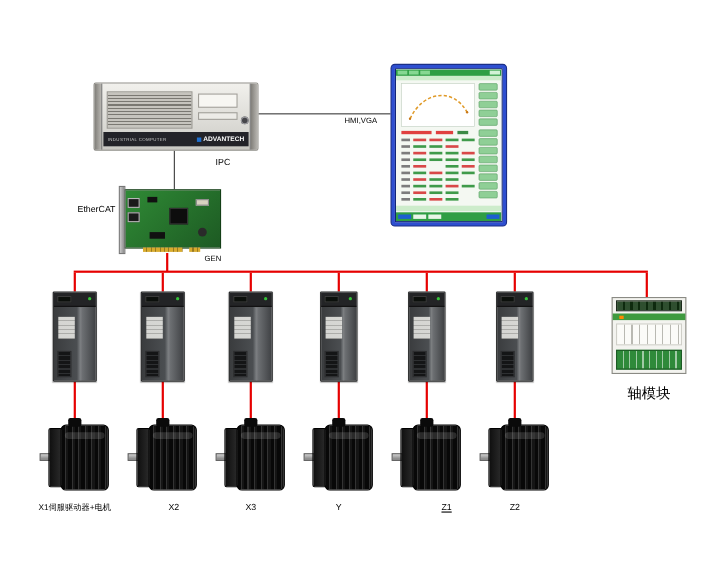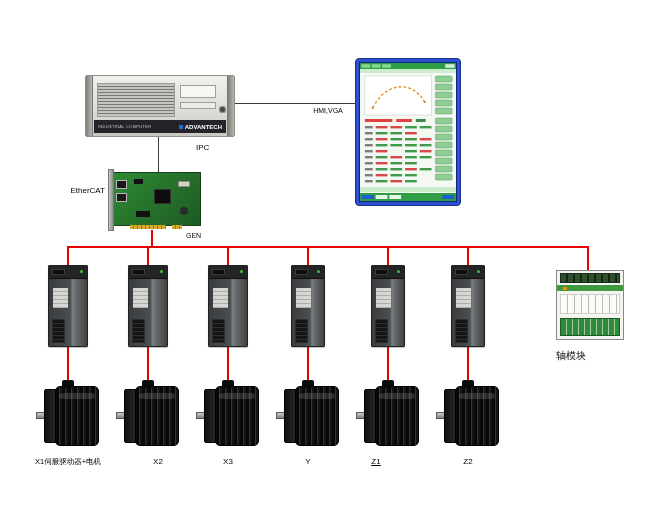--- a/index.html
+++ b/index.html
@@ -332,22 +332,22 @@
     <div class="m-cable"></div>
   </div>
 
   <div class="axmod">
     <div class="ax-topconn"></div>
     <div class="ax-band"></div>
     <div class="ax-led"></div>
     <div class="ax-mid"></div>
     <div class="ax-term"></div>
   </div>
-  <div class="lbl" style="left:556px; top:349px; width:68px; text-align:left; font-size:10px;">轴模块</div>
+  <div class="lbl" style="left:556px; top:349px; width:68px; text-align:center; font-size:13px;">轴模块</div>
 
   <div class="unit-lbl" style="left:-2px; width:140px; font-size:7.5px;">X1伺服驱动器+电机</div>
   <div class="unit-lbl" style="left:128px; width:60px;">X2</div>
   <div class="unit-lbl" style="left:198px; width:60px;">X3</div>
   <div class="unit-lbl" style="left:278px; width:60px;">Y</div>
-  <div class="unit-lbl" style="left:346px; width:60px;text-decoration:underline;">Z1</div>
+  <div class="unit-lbl" style="left:376px; width:60px;text-decoration:underline;">Z1</div>
   <div class="unit-lbl" style="left:438px; width:60px;">Z2</div>
 
 </div>
 
 </body></html>

